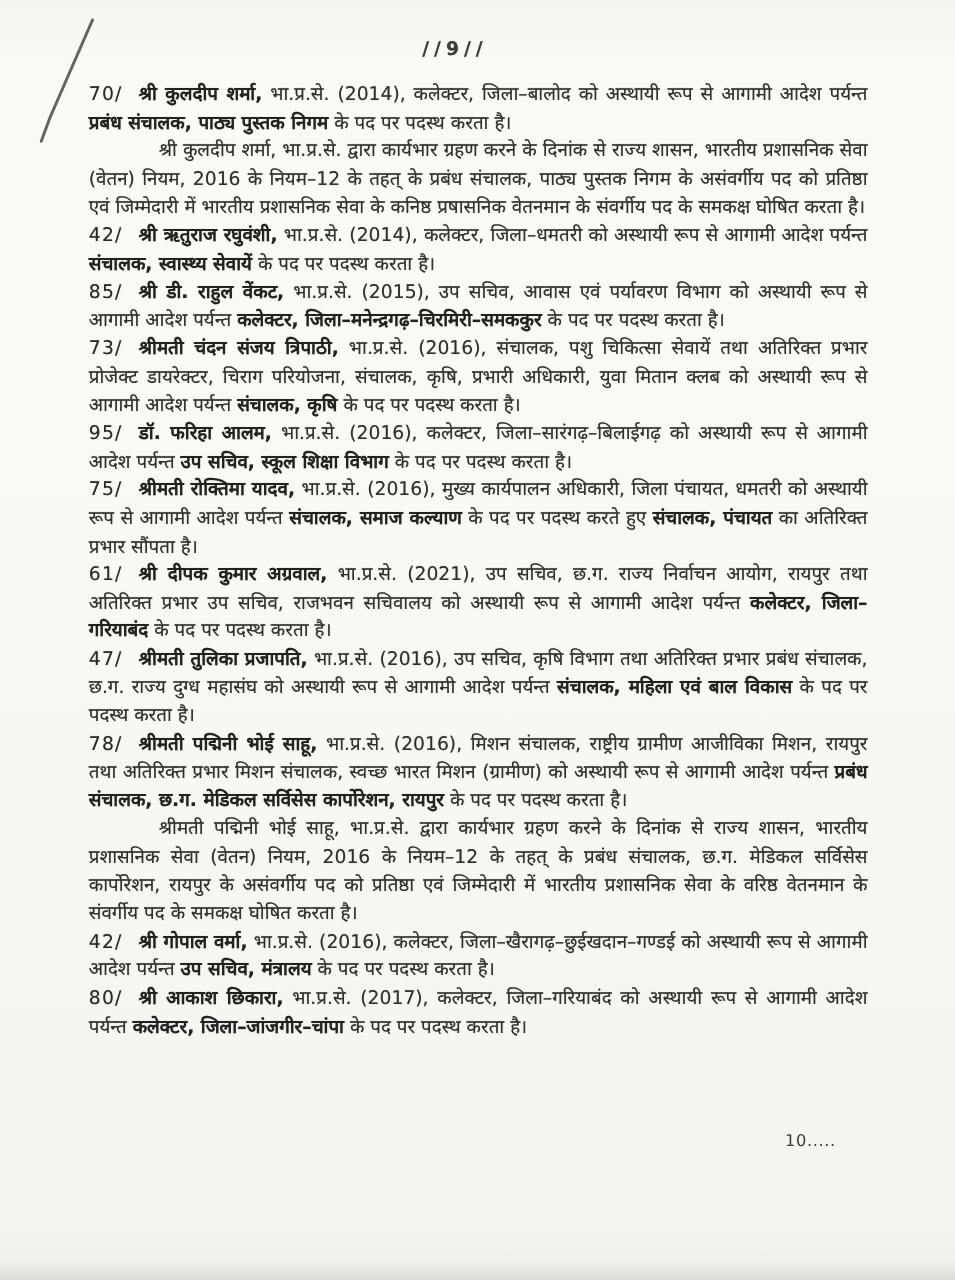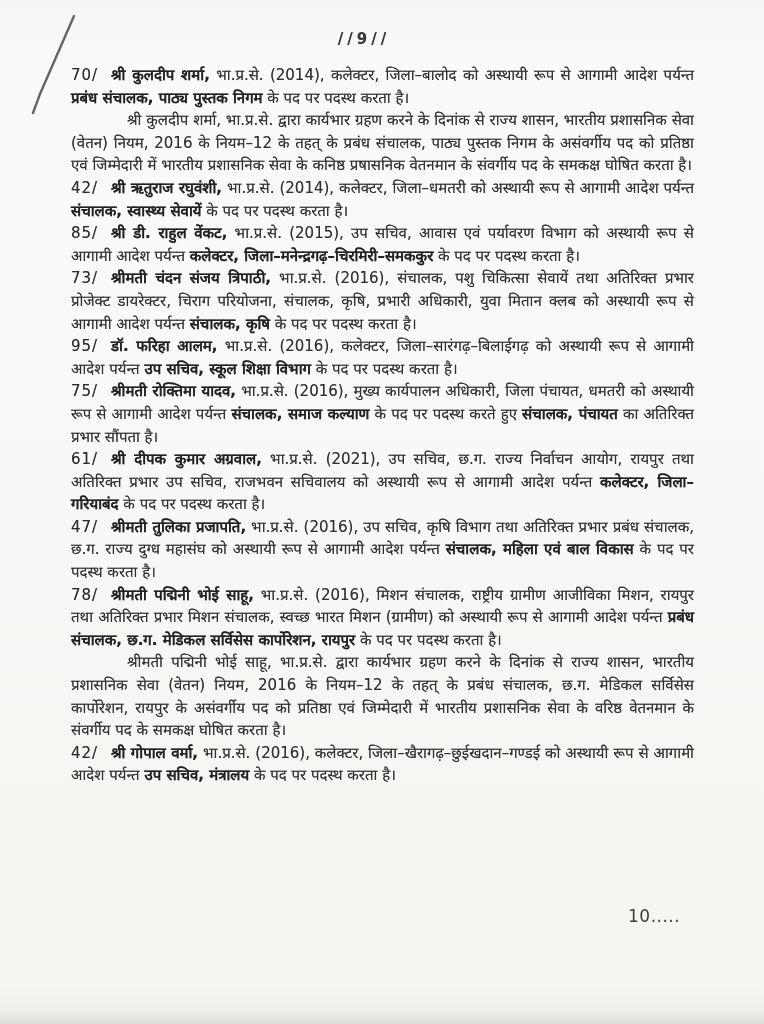--- a/index.html
+++ b/index.html
@@ -51,21 +51,21 @@
     min-width: 40px;
     font-weight: 500;
     letter-spacing: 1px;
   }
   .seg { font-weight: 400; color: #303030; }
   .seg.bold { font-weight: 700; color: #222; }
   .footer-num {
     position: absolute;
     top: 906px;
     left: 628px;
-    font-size: 17px;
+    font-size: 13px;
     font-weight: 500;
     color: #3c3c3c;
     letter-spacing: 0.5px;
   }
   .scan-mark {
     position: absolute;
     top: 0;
     left: 0;
     pointer-events: none;
   }
@@ -94,18 +94,19 @@
       <p class="para"><span class="num">42/</span><span class="seg bold">श्री ऋतुराज रघुवंशी,</span><span class="seg"> भा.प्र.से. (2014), कलेक्टर, जिला–धमतरी को अस्थायी रूप से आगामी आदेश पर्यन्त </span><span class="seg bold">संचालक, स्वास्थ्य सेवायें</span><span class="seg"> के पद पर पदस्थ करता है।</span></p>
       <p class="para"><span class="num">85/</span><span class="seg bold">श्री डी. राहुल वेंकट,</span><span class="seg"> भा.प्र.से. (2015), उप सचिव, आवास एवं पर्यावरण विभाग को अस्थायी रूप से आगामी आदेश पर्यन्त </span><span class="seg bold">कलेक्टर, जिला–मनेन्द्रगढ़–चिरमिरी–समककुर</span><span class="seg"> के पद पर पदस्थ करता है।</span></p>
       <p class="para"><span class="num">73/</span><span class="seg bold">श्रीमती चंदन संजय त्रिपाठी,</span><span class="seg"> भा.प्र.से. (2016), संचालक, पशु चिकित्सा सेवायें तथा अतिरिक्त प्रभार प्रोजेक्ट डायरेक्टर, चिराग परियोजना, संचालक, कृषि, प्रभारी अधिकारी, युवा मितान क्लब को अस्थायी रूप से आगामी आदेश पर्यन्त </span><span class="seg bold">संचालक, कृषि</span><span class="seg"> के पद पर पदस्थ करता है।</span></p>
       <p class="para"><span class="num">95/</span><span class="seg bold">डॉ. फरिहा आलम,</span><span class="seg"> भा.प्र.से. (2016), कलेक्टर, जिला–सारंगढ़–बिलाईगढ़ को अस्थायी रूप से आगामी आदेश पर्यन्त </span><span class="seg bold">उप सचिव, स्कूल शिक्षा विभाग</span><span class="seg"> के पद पर पदस्थ करता है।</span></p>
       <p class="para"><span class="num">75/</span><span class="seg bold">श्रीमती रोक्तिमा यादव,</span><span class="seg"> भा.प्र.से. (2016), मुख्य कार्यपालन अधिकारी, जिला पंचायत, धमतरी को अस्थायी रूप से आगामी आदेश पर्यन्त </span><span class="seg bold">संचालक, समाज कल्याण</span><span class="seg"> के पद पर पदस्थ करते हुए </span><span class="seg bold">संचालक, पंचायत</span><span class="seg"> का अतिरिक्त प्रभार सौंपता है।</span></p>
       <p class="para"><span class="num">61/</span><span class="seg bold">श्री दीपक कुमार अग्रवाल,</span><span class="seg"> भा.प्र.से. (2021), उप सचिव, छ.ग. राज्य निर्वाचन आयोग, रायपुर तथा अतिरिक्त प्रभार उप सचिव, राजभवन सचिवालय को अस्थायी रूप से आगामी आदेश पर्यन्त </span><span class="seg bold">कलेक्टर, जिला–गरियाबंद</span><span class="seg"> के पद पर पदस्थ करता है।</span></p>
       <p class="para"><span class="num">47/</span><span class="seg bold">श्रीमती तुलिका प्रजापति,</span><span class="seg"> भा.प्र.से. (2016), उप सचिव, कृषि विभाग तथा अतिरिक्त प्रभार प्रबंध संचालक, छ.ग. राज्य दुग्ध महासंघ को अस्थायी रूप से आगामी आदेश पर्यन्त </span><span class="seg bold">संचालक, महिला एवं बाल विकास</span><span class="seg"> के पद पर पदस्थ करता है।</span></p>
       <p class="para"><span class="num">78/</span><span class="seg bold">श्रीमती पद्मिनी भोई साहू,</span><span class="seg"> भा.प्र.से. (2016), मिशन संचालक, राष्ट्रीय ग्रामीण आजीविका मिशन, रायपुर तथा अतिरिक्त प्रभार मिशन संचालक, स्वच्छ भारत मिशन (ग्रामीण) को अस्थायी रूप से आगामी आदेश पर्यन्त </span><span class="seg bold">प्रबंध संचालक, छ.ग. मेडिकल सर्विसेस कार्पोरेशन, रायपुर</span><span class="seg"> के पद पर पदस्थ करता है।</span></p>
       <p class="para indent"><span class="seg">श्रीमती पद्मिनी भोई साहू, भा.प्र.से. द्वारा कार्यभार ग्रहण करने के दिनांक से राज्य शासन, भारतीय प्रशासनिक सेवा (वेतन) नियम, 2016 के नियम–12 के तहत् के प्रबंध संचालक, छ.ग. मेडिकल सर्विसेस कार्पोरेशन, रायपुर के असंवर्गीय पद को प्रतिष्ठा एवं जिम्मेदारी में भारतीय प्रशासनिक सेवा के वरिष्ठ वेतनमान के संवर्गीय पद के समकक्ष घोषित करता है।</span></p>
       <p class="para"><span class="num">42/</span><span class="seg bold">श्री गोपाल वर्मा,</span><span class="seg"> भा.प्र.से. (2016), कलेक्टर, जिला–खैरागढ़–छुईखदान–गण्डई को अस्थायी रूप से आगामी आदेश पर्यन्त </span><span class="seg bold">उप सचिव, मंत्रालय</span><span class="seg"> के पद पर पदस्थ करता है।</span></p>
+      <p class="para"><span class="num">80/</span><span class="seg bold">श्री आकाश छिकारा,</span><span class="seg"> भा.प्र.से. (2017), कलेक्टर, जिला–गरियाबंद को अस्थायी रूप से आगामी आदेश पर्यन्त </span><span class="seg bold">कलेक्टर, जिला–जांजगीर–चांपा</span><span class="seg"> के पद पर पदस्थ करता है।</span></p>
     </div>
 
   <div class="footer-num">10.....</div>
 
   <div class="bottom-shade"></div>
 </div>
 
 </body></html>

